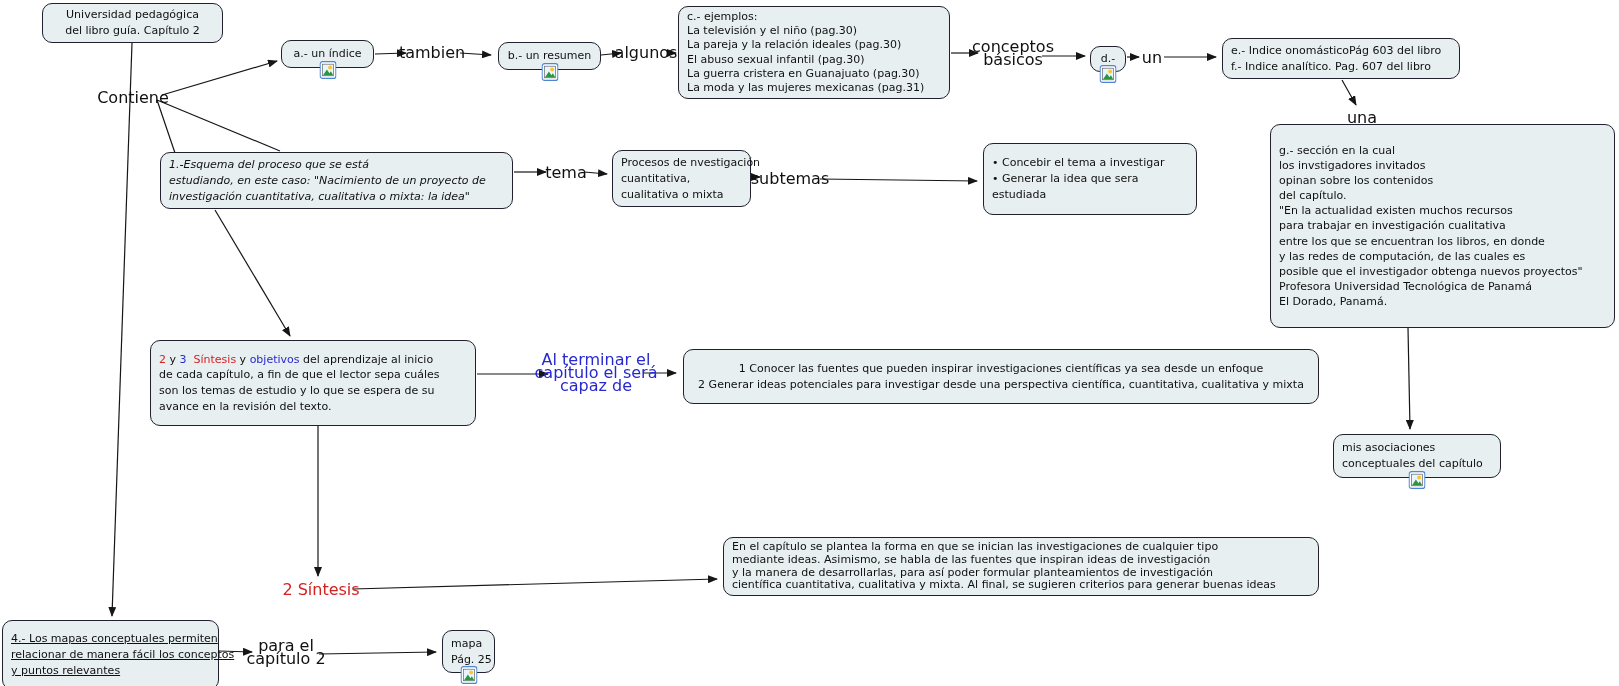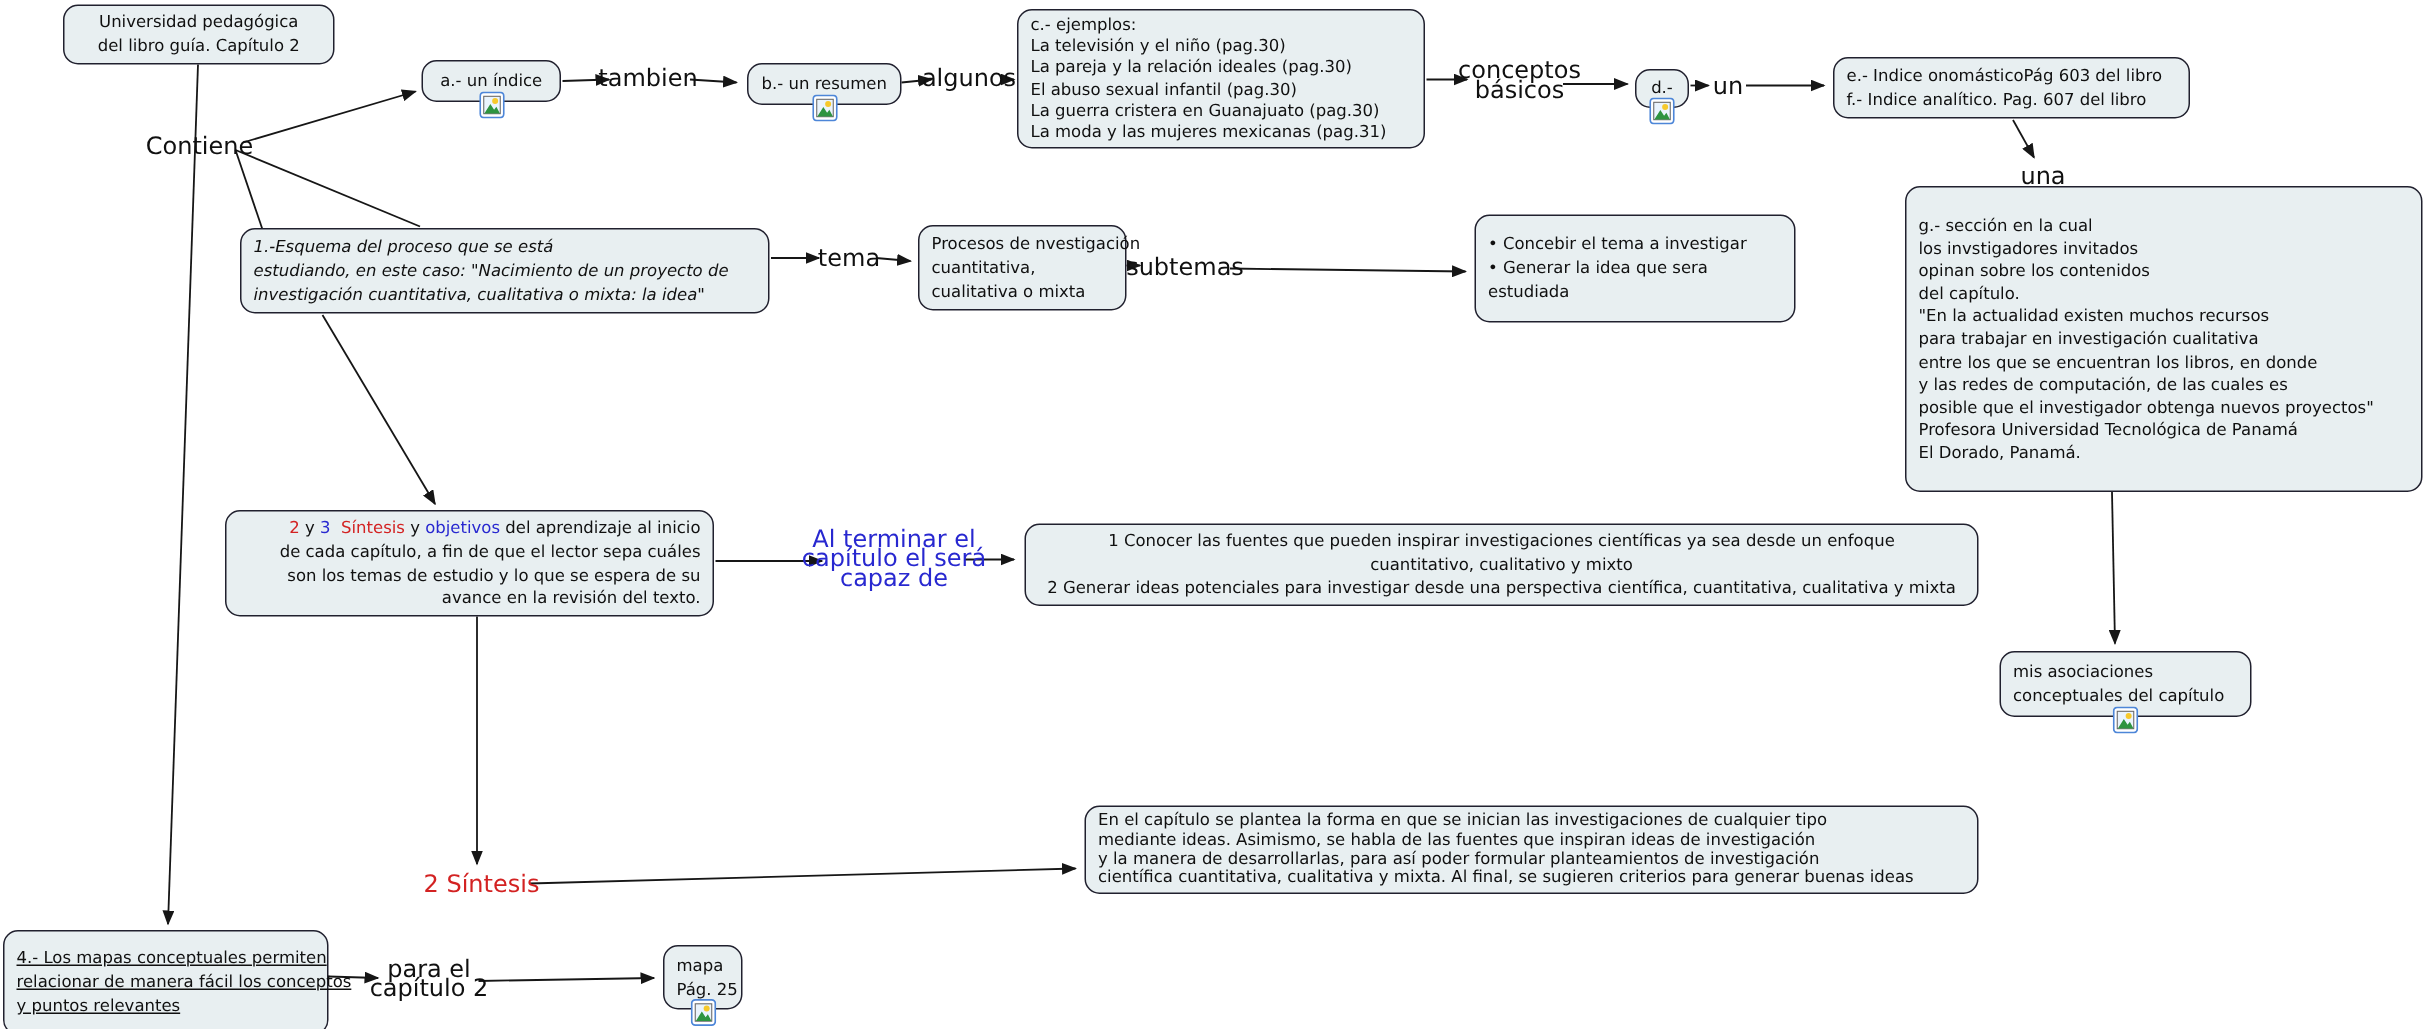--- a/index.html
+++ b/index.html
@@ -138,29 +138,28 @@
       <div class="node" style="left: 612px; top: 150px; width: 139px; height: 57px; text-align: left; line-height: 16px;">
         <span class="ln">Procesos de nvestigación</span>
         <span class="ln">cuantitativa,</span>
         <span class="ln">cualitativa o mixta</span>
       </div>
       <div class="node" style="left: 983px; top: 143px; width: 214px; height: 72px; text-align: left; line-height: 16px;">
         <span class="ln">• Concebir el tema a investigar</span>
         <span class="ln">• Generar la idea que sera</span>
         <span class="ln">estudiada</span>
       </div>
-      <div class="node" style="left: 150px; top: 340px; width: 326px; height: 71px; text-align: right; line-height: 15.75px;">
+      <div class="node" style="left: 150px; top: 340px; width: 326px; height: 86px; text-align: left; line-height: 15.75px;">
         <span class="ln"><span style="color: rgb(211, 34, 34);">2</span><span style="color: rgb(16, 16, 16);"> y </span><span style="color: rgb(40, 40, 208);">3</span><span style="color: rgb(16, 16, 16);">  </span><span style="color: rgb(211, 34, 34);">Síntesis</span><span style="color: rgb(16, 16, 16);"> y </span><span style="color: rgb(40, 40, 208);">objetivos</span><span style="color: rgb(16, 16, 16);"> del aprendizaje al inicio</span></span>
         <span class="ln">de cada capítulo, a fin de que el lector sepa cuáles</span>
         <span class="ln">son los temas de estudio y lo que se espera de su</span>
         <span class="ln">avance en la revisión del texto.</span>
       </div>
       <div class="node" style="left: 683px; top: 349px; width: 636px; height: 55px; text-align: center; line-height: 15.6667px;">
         <span class="ln">1 Conocer las fuentes que pueden inspirar investigaciones científicas ya sea desde un enfoque</span>
-        <span class="ln">cuantitativo, cualitativo y mixto</span>
         <span class="ln">2 Generar ideas potenciales para investigar desde una perspectiva científica, cuantitativa, cualitativa y mixta</span>
       </div>
       <div class="node" style="left: 1333px; top: 434px; width: 168px; height: 44px; text-align: left; line-height: 16px;">
         <span class="ln">mis asociaciones</span>
         <span class="ln">conceptuales del capítulo</span>
         <span class="res-icon"><svg width="17" height="18" viewBox="0 0 17 18" xmlns="http://www.w3.org/2000/svg">
             <rect x="0.6" y="0.6" width="15.8" height="16.8" rx="2.5" fill="#ffffff" stroke="#4d86d8" stroke-width="1.2"></rect>
             <rect x="3" y="3.2" width="11" height="11.6" fill="#eaf4fd" stroke="#666" stroke-width="0.7"></rect>
             <circle cx="10.6" cy="6.4" r="2" fill="#f7c92c"></circle>
             <path d="M3.4 14.6 L7.4 8.4 L9.9 12.2 L11.4 10.2 L13.8 14.6 Z" fill="#2e9440"></path>

